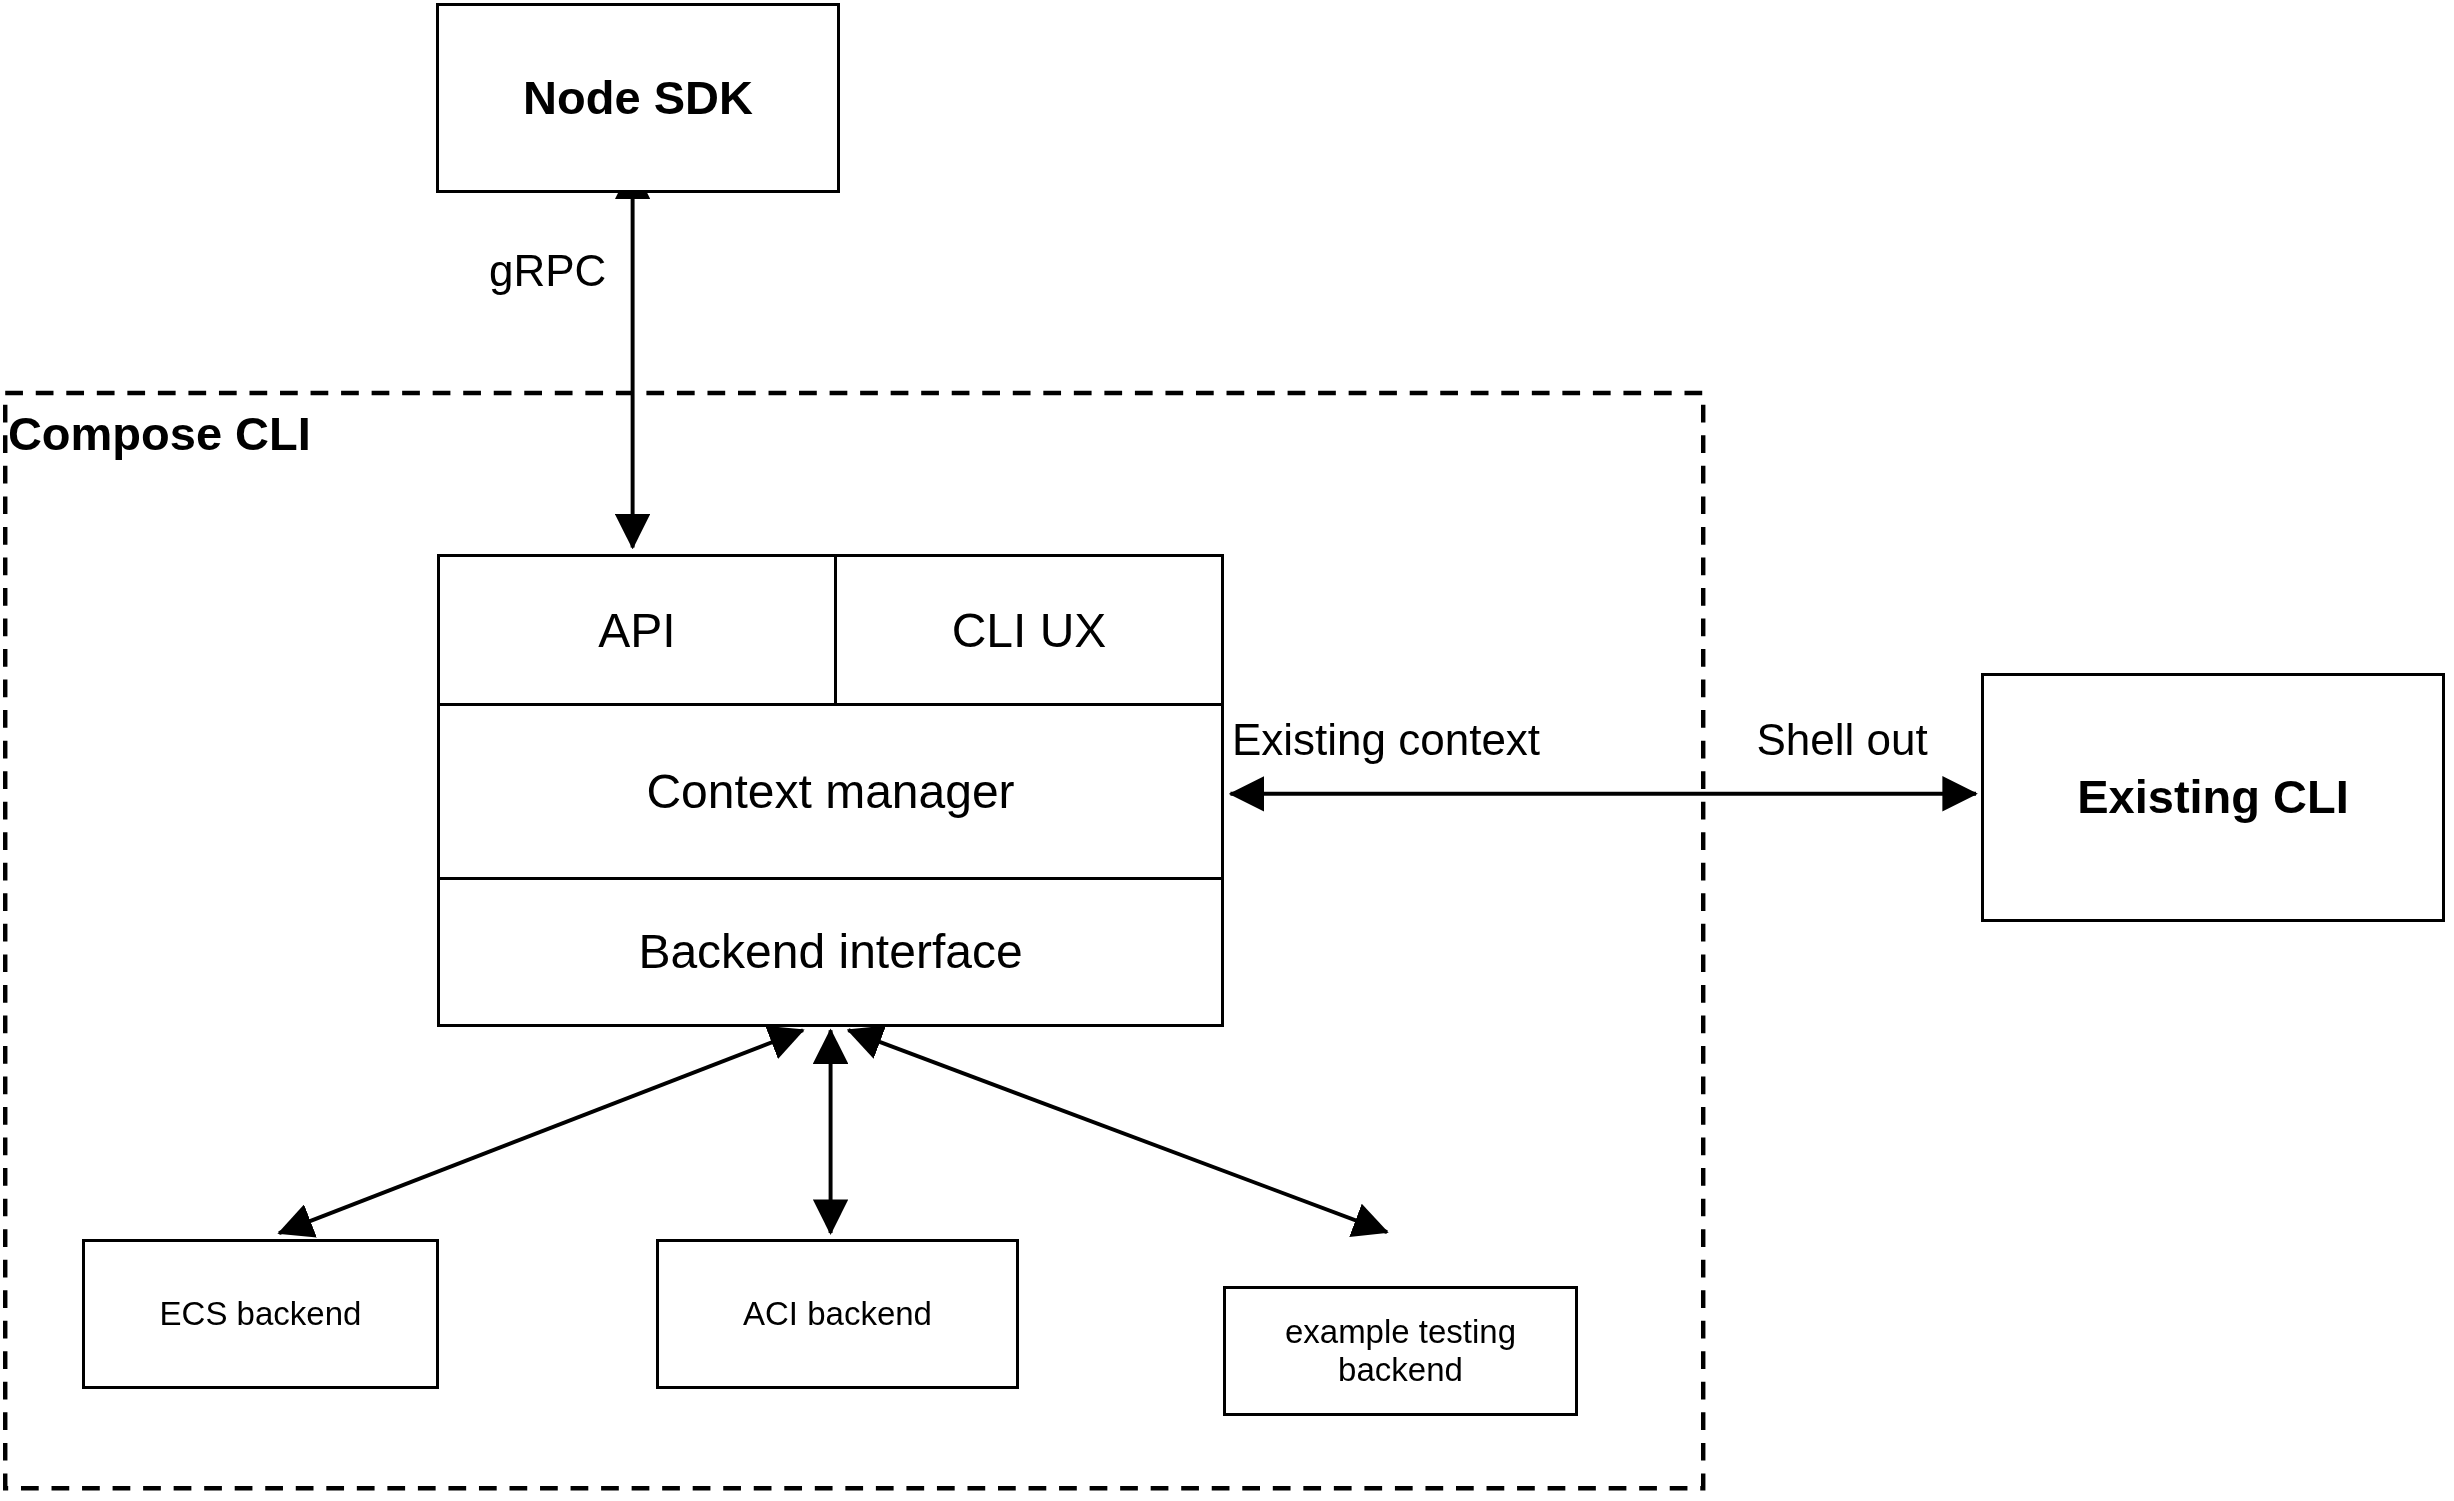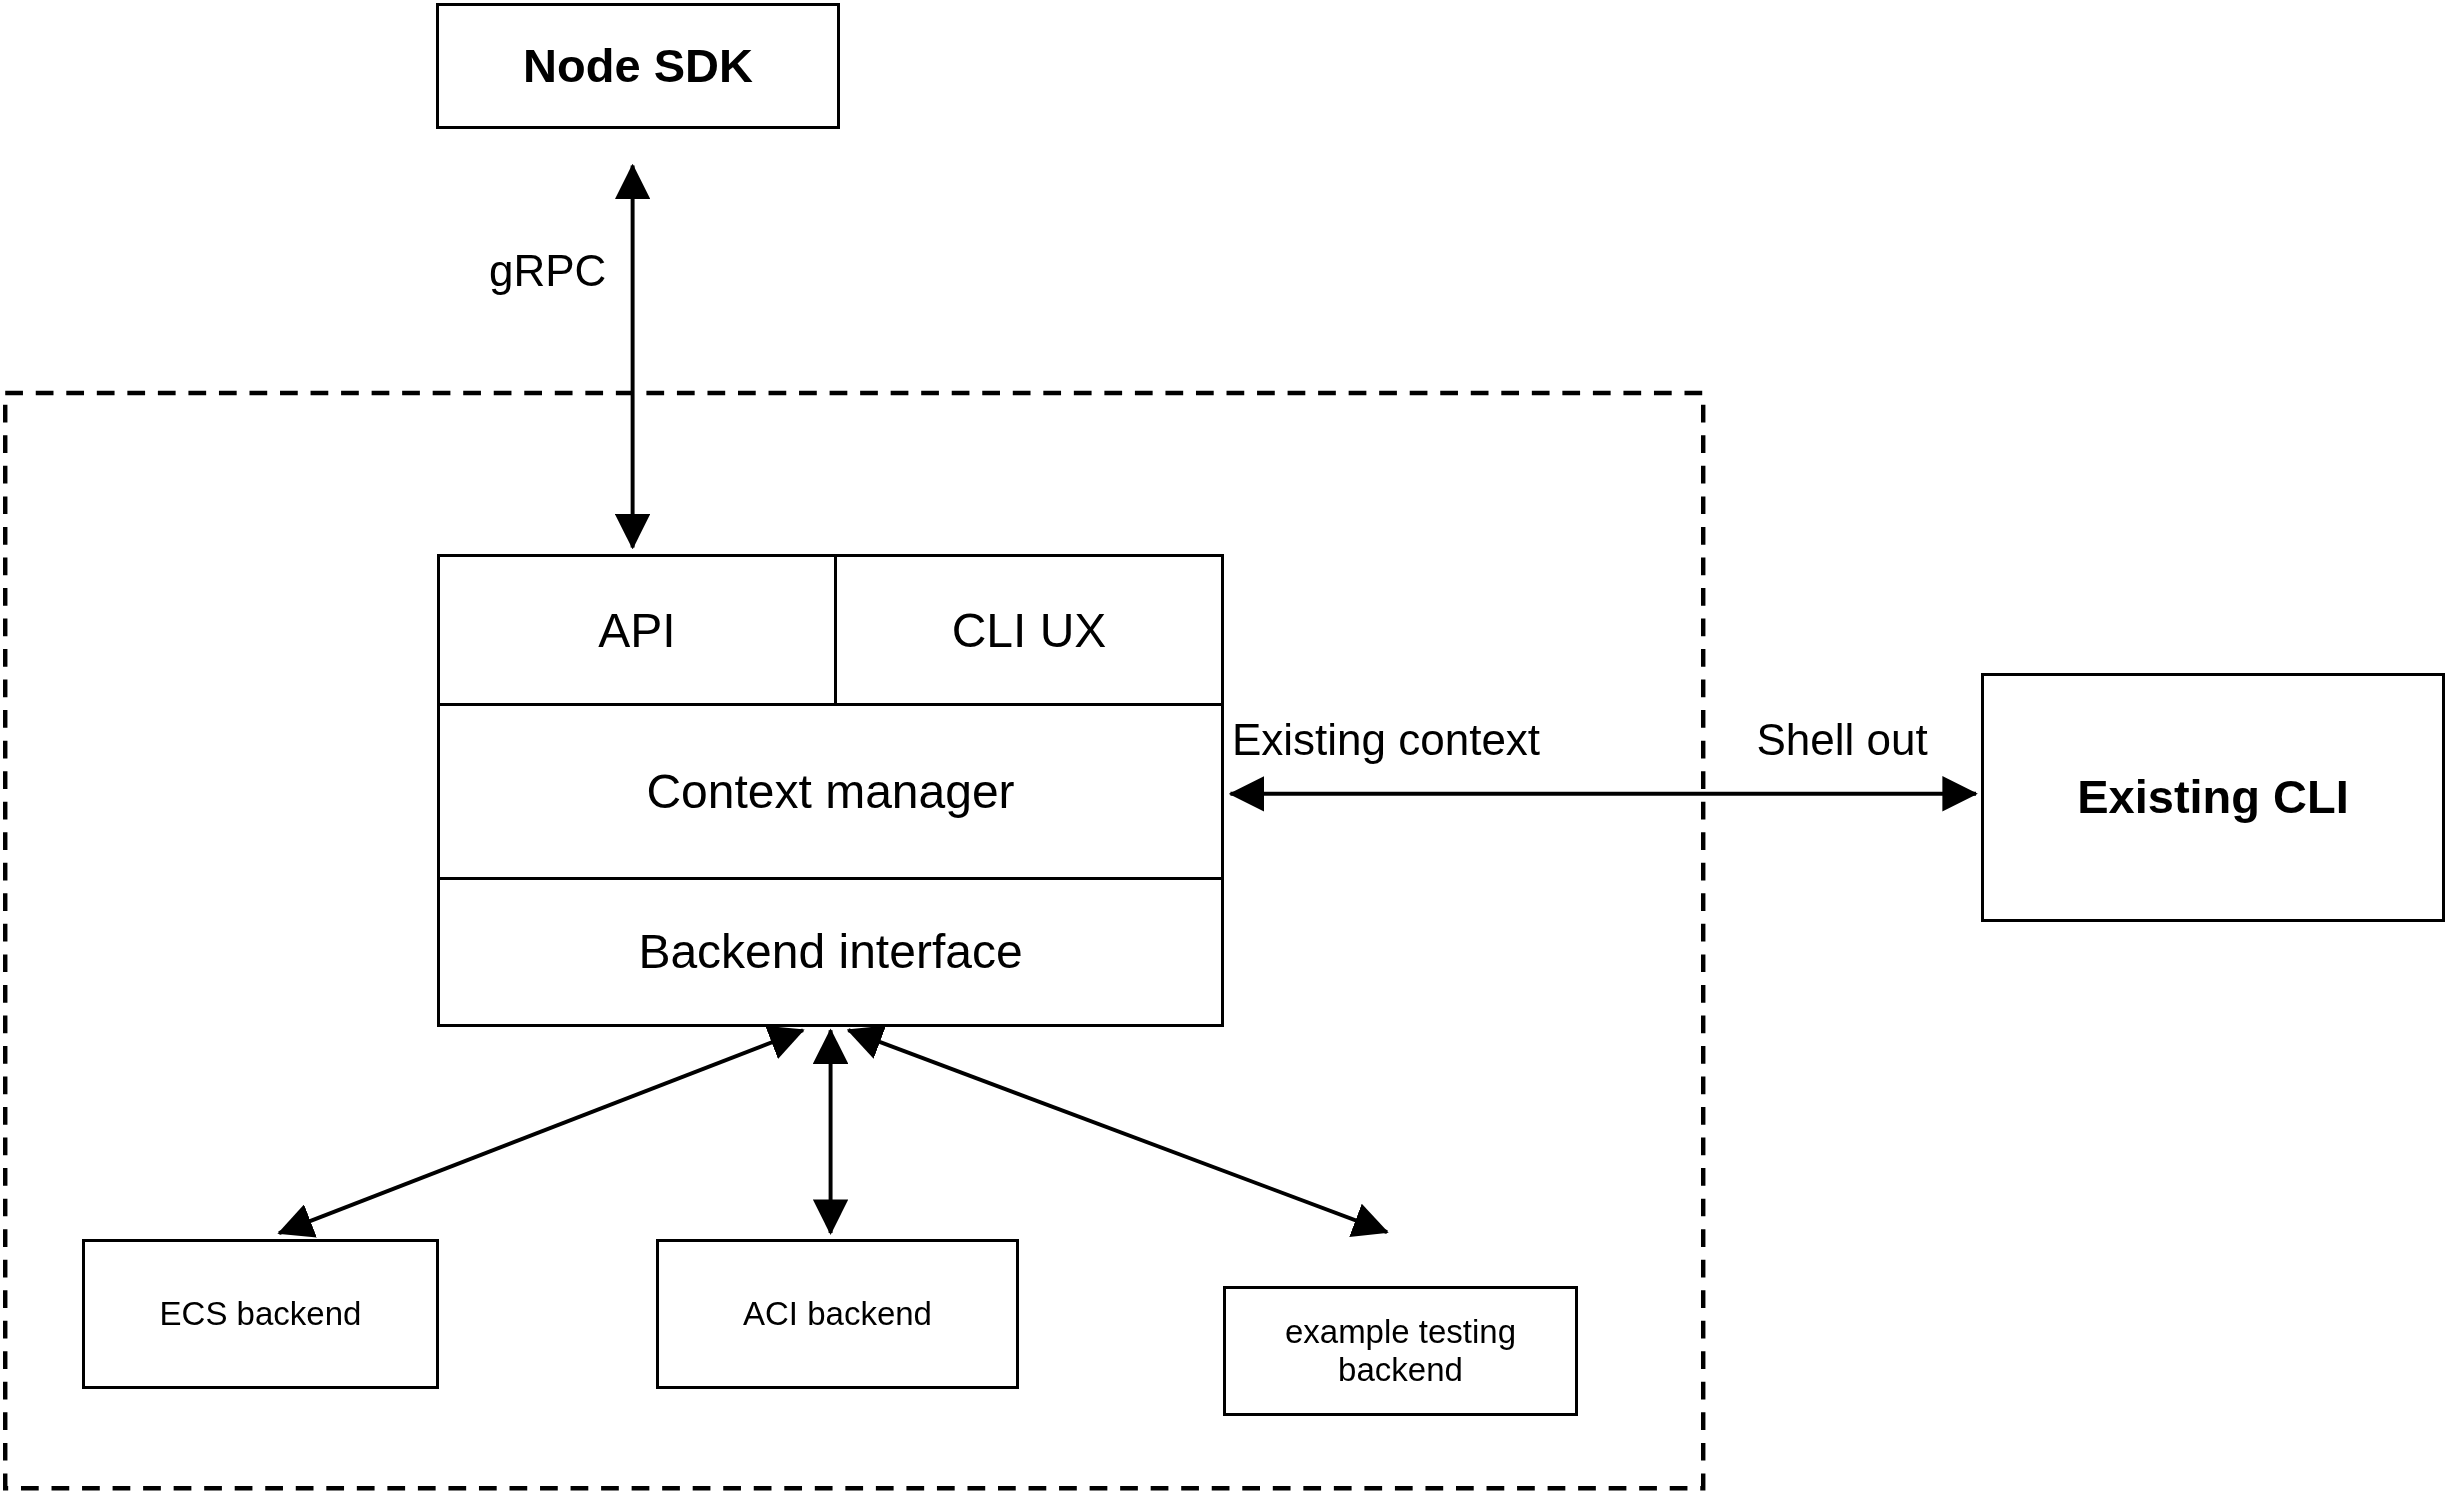--- a/index.html
+++ b/index.html
@@ -113,24 +113,25 @@
 
     <line x1="1249" y1="806" x2="2006" y2="806" class="edge" marker-start="url(#arrow)" marker-end="url(#arrow)"></line>
 
     <line x1="815" y1="1046" x2="283" y2="1252" class="edge" marker-start="url(#arrow)" marker-end="url(#arrow)"></line>
 
     <line x1="843" y1="1046" x2="843" y2="1252" class="edge" marker-start="url(#arrow)" marker-end="url(#arrow)"></line>
 
     <line x1="861" y1="1046" x2="1408" y2="1251" class="edge" marker-start="url(#arrow)" marker-end="url(#arrow)"></line>
   </svg>
 
-  <div class="box bold" style="left:436px; top:3px; width:404px; height:126px;">
+  <div class="box bold" style="left:436px; top:3px; width:404px; height:190px;">
     <span>Node SDK</span>
   </div>
 
+  <div class="group-title">Compose CLI</div>
 
   <div class="main-box">
     <div class="main-row row-top">
       <div class="cell cell-left">
         <span>API</span>
       </div>
       <div class="cell cell-right">
         <span>CLI UX</span>
       </div>
     </div>

